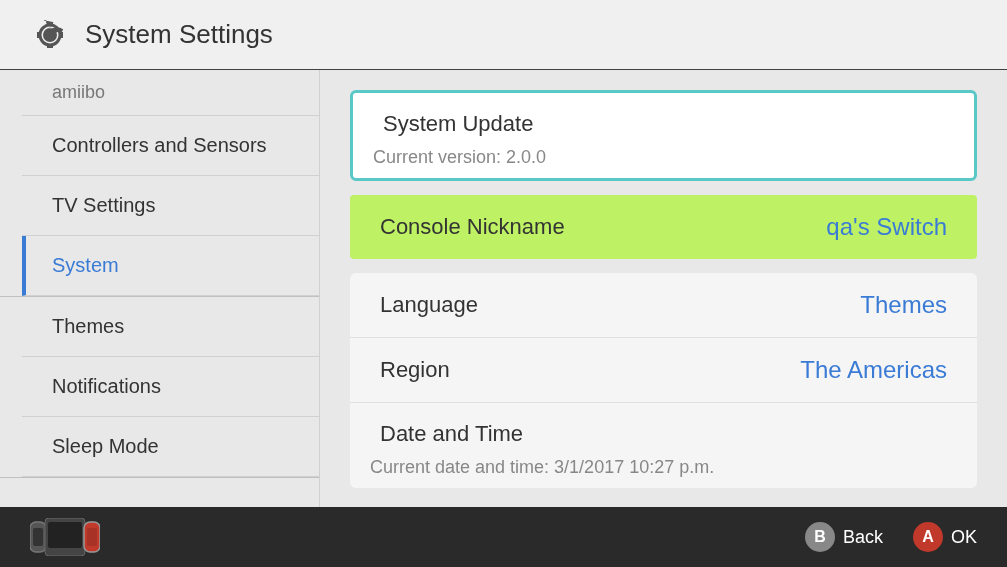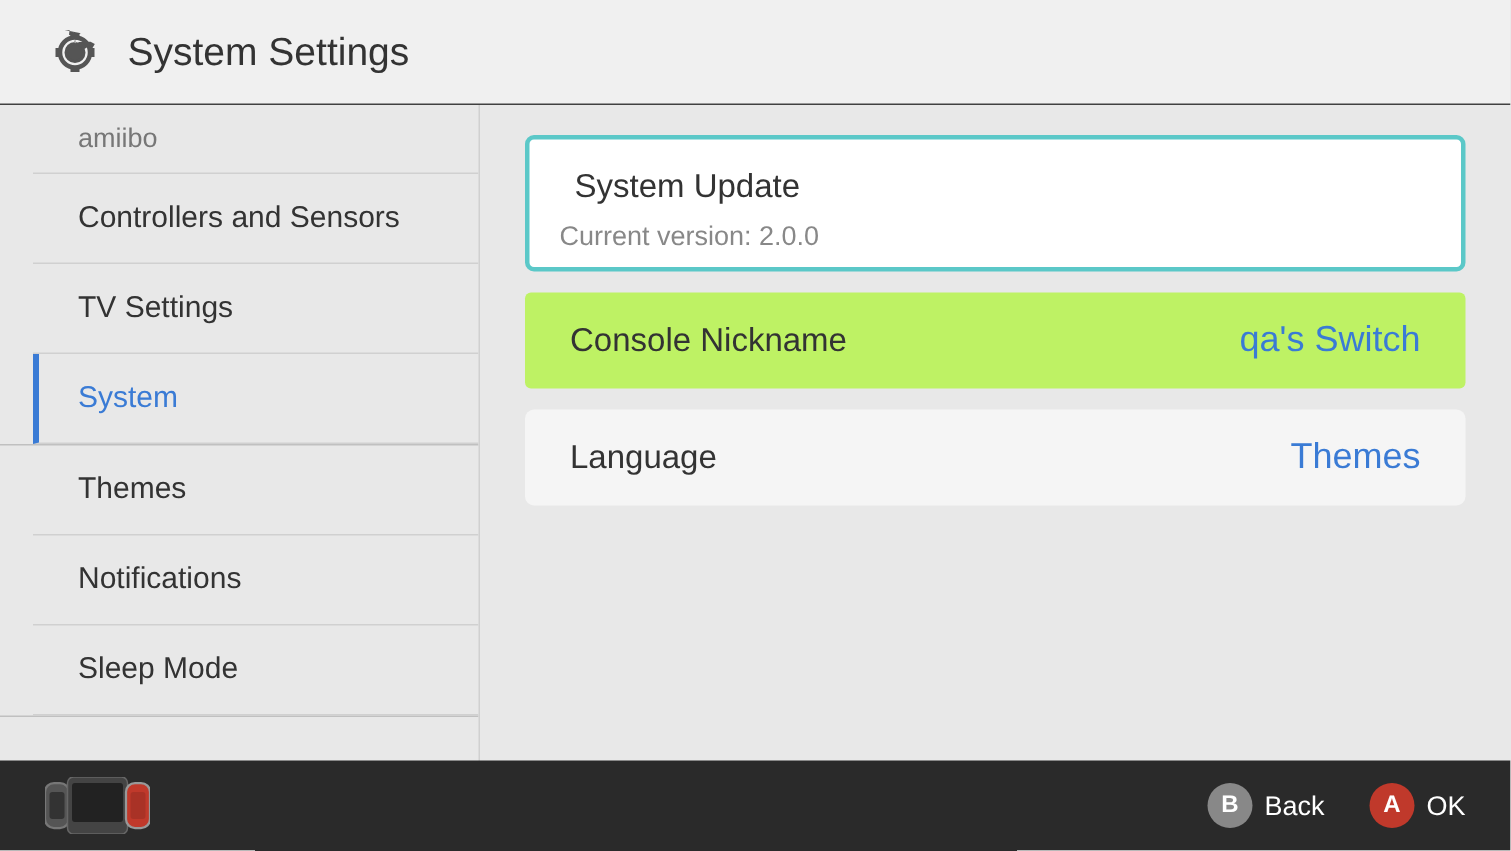--- a/index.html
+++ b/index.html
@@ -245,20 +245,32 @@
 
     <div class="content-separator"></div>
 
     <div class="content-group">
       <div class="content-item">
         <div class="content-item-inner">
           <span class="content-item-label">Language</span>
           <span class="content-item-value">Themes</span>
         </div>
       </div>
+      <div class="content-item">
+        <div class="content-item-inner">
+          <span class="content-item-label">Region</span>
+          <span class="content-item-value">The Americas</span>
+        </div>
+      </div>
+      <div class="content-item">
+        <div class="content-item-inner">
+          <span class="content-item-label">Date and Time</span>
+        </div>
+        <div class="content-item-subtitle">Current date and time: 3/1/2017 10:27 p.m.</div>
+      </div>
     </div>
 
   </div>
 </div>
 
 <div class="bottom-bar">
   <div class="bottom-console-icon">
     <svg width="70" height="38" viewBox="0 0 70 38" xmlns="http://www.w3.org/2000/svg">
 
       <rect x="0" y="4" width="16" height="30" rx="6" fill="#555" stroke="#777" stroke-width="1.5"></rect>

